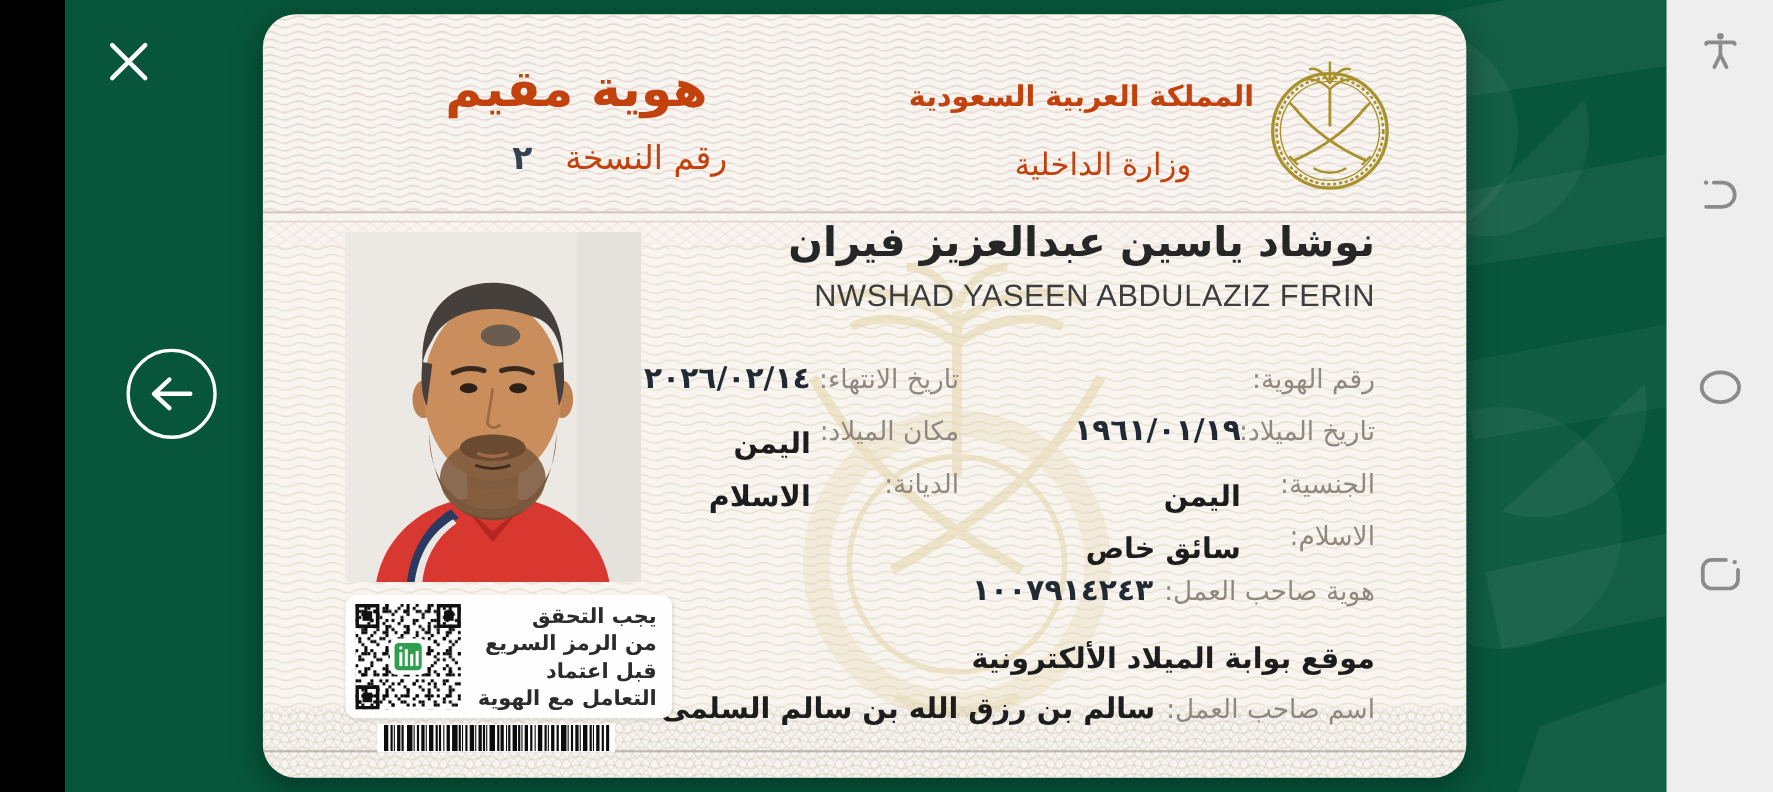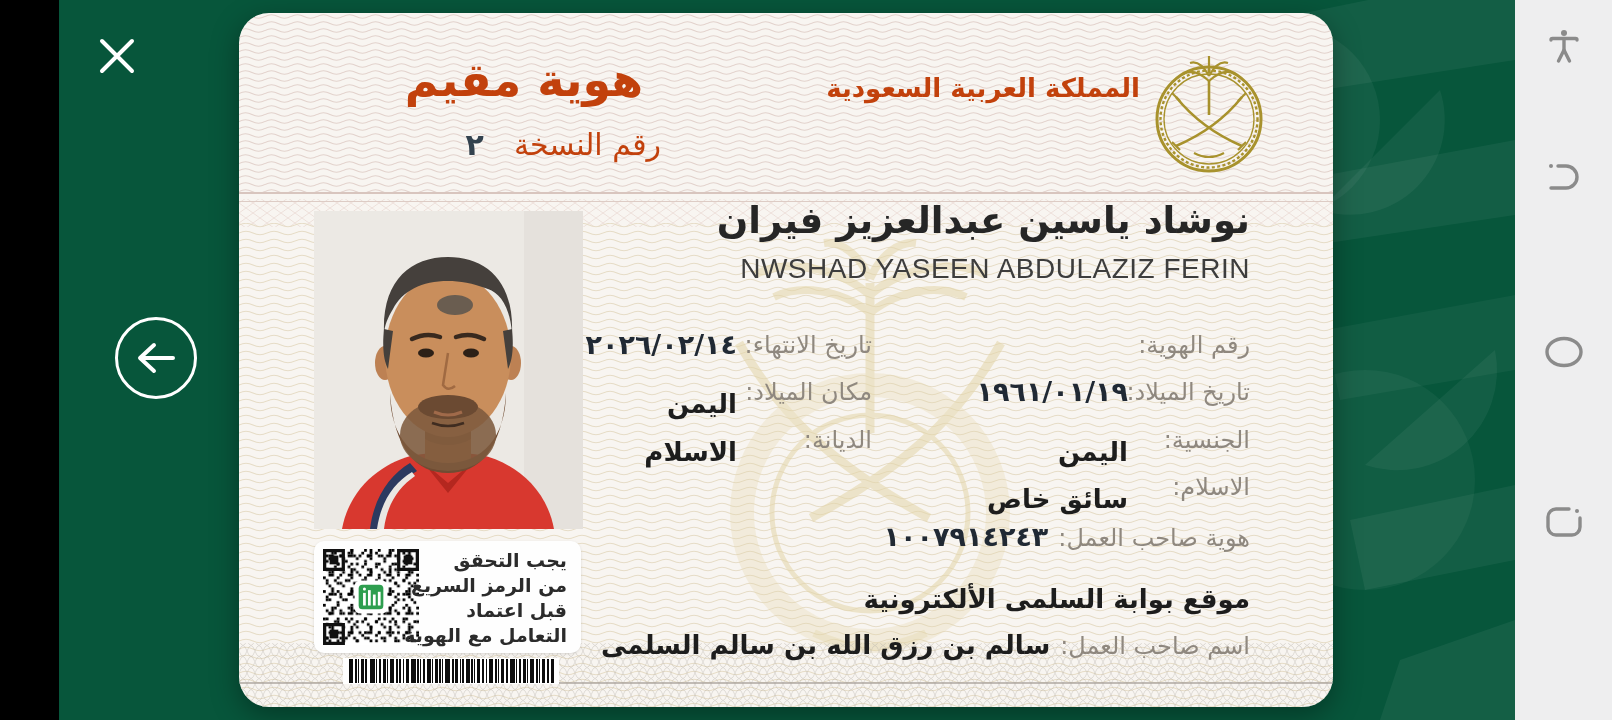--- a/index.html
+++ b/index.html
@@ -35,21 +35,21 @@
   #name-en{position:absolute;right:83px;top:240px;font-size:28px;color:#3d3d3d;
     font-family:"Liberation Sans",sans-serif;letter-spacing:.5px;white-space:nowrap;}
   #photo{position:absolute;left:75px;top:198px;width:269px;height:318px;background:#ece9e4;overflow:hidden;}
   .row{position:absolute;left:0;width:1094px;height:40px;line-height:40px;}
   .lbl{position:absolute;top:0;font-size:24px;color:#8f887f;white-space:nowrap;direction:rtl;}
   .val{position:absolute;top:0;font-size:27px;font-weight:bold;color:#202934;white-space:nowrap;direction:rtl;}
   .val.word{color:#1d1d1d;font-size:26px;margin-top:12px;}
   .flowrow{position:absolute;right:83px;height:40px;line-height:40px;display:flex;
     direction:rtl;gap:10px;align-items:baseline;}
   .flowrow .lbl,.flowrow .val{position:static;}
-  #qr-box{position:absolute;left:75px;top:528px;width:267px;height:112px;background:#fefefe;
+  #qr-box{position:absolute;left:75px;top:528px;width:297px;height:112px;background:#fefefe;
     border-radius:10px;box-shadow:0 1px 3px rgba(0,0,0,.12);}
   #qr-note{position:absolute;right:14px;top:7px;text-align:right;direction:rtl;
     font-size:19px;line-height:25px;font-weight:bold;color:#2b2b2b;}
   #qr-svg{position:absolute;left:9px;top:8px;}
   #barcode{position:absolute;left:104px;top:645px;width:216px;height:26px;background:#fff;
     display:flex;align-items:center;justify-content:center;}
 </style>
 </head>
 <body>
 
@@ -115,20 +115,21 @@
 
       <rect x="0" y="630" width="1094" height="64" fill="url(#netGray)" opacity="0.55"></rect>
       <rect x="0" y="669" width="1094" height="2" fill="#a9a39b" opacity="0.7"></rect>
     </svg>
 
     <div id="hdr-title" class="gold">هوية مقيم</div>
     <div id="hdr-copy">
       <span class="gold">رقم النسخة</span> <span class="num">٢</span>
     </div>
     <div id="hdr-kingdom" class="gold">المملكة العربية السعودية</div>
+    <div id="hdr-ministry" class="gold">وزارة الداخلية</div>
 
     <svg id="moi-emblem" width="110" height="124" viewBox="0 0 110 124">
       <g stroke="#a8922d" fill="none">
         <circle cx="55" cy="68" r="52" stroke-width="3"></circle>
         <circle cx="55" cy="68" r="45" stroke-width="1.3"></circle>
         <circle cx="55" cy="68" r="48.5" stroke-width="2.4" stroke-dasharray="3 2.4"></circle>
         <path d="M55 30 V64" stroke-width="2.6"></path>
         <path d="M55 30 C45 21 36 19 29 23 M55 30 C65 21 74 19 81 23
                  M55 25 C49 14 42 10 36 12 M55 25 C61 14 68 10 74 12
                  M55 22 C55 12 55 8 55 5" stroke-width="2.2"></path>
@@ -190,21 +191,21 @@
     </div>
     <div class="row" style="top:454px">
       <span class="lbl" style="right:83px">الاسلام:</span>
       <span class="val word" style="right:205px">سائق خاص</span>
     </div>
     <div class="flowrow" style="top:504px">
       <span class="lbl">هوية صاحب العمل:</span>
       <span class="val">١٠٠٧٩١٤٢٤٣</span>
     </div>
     <div class="flowrow" style="top:554px">
-      <span class="val word">موقع بوابة السلمى الألكترونية</span>
+      <span class="val word">موقع بوابة الميلاد الألكترونية</span>
     </div>
     <div class="flowrow" style="top:600px">
       <span class="lbl">اسم صاحب العمل:</span>
       <span class="val word">سالم بن رزق الله بن سالم السلمى</span>
     </div>
 
     <div id="qr-box">
       <svg id="qr-svg" width="96" height="96" viewBox="0 0 35 35">
         <defs>
           <pattern id="qrA" width="5" height="5" patternUnits="userSpaceOnUse">

